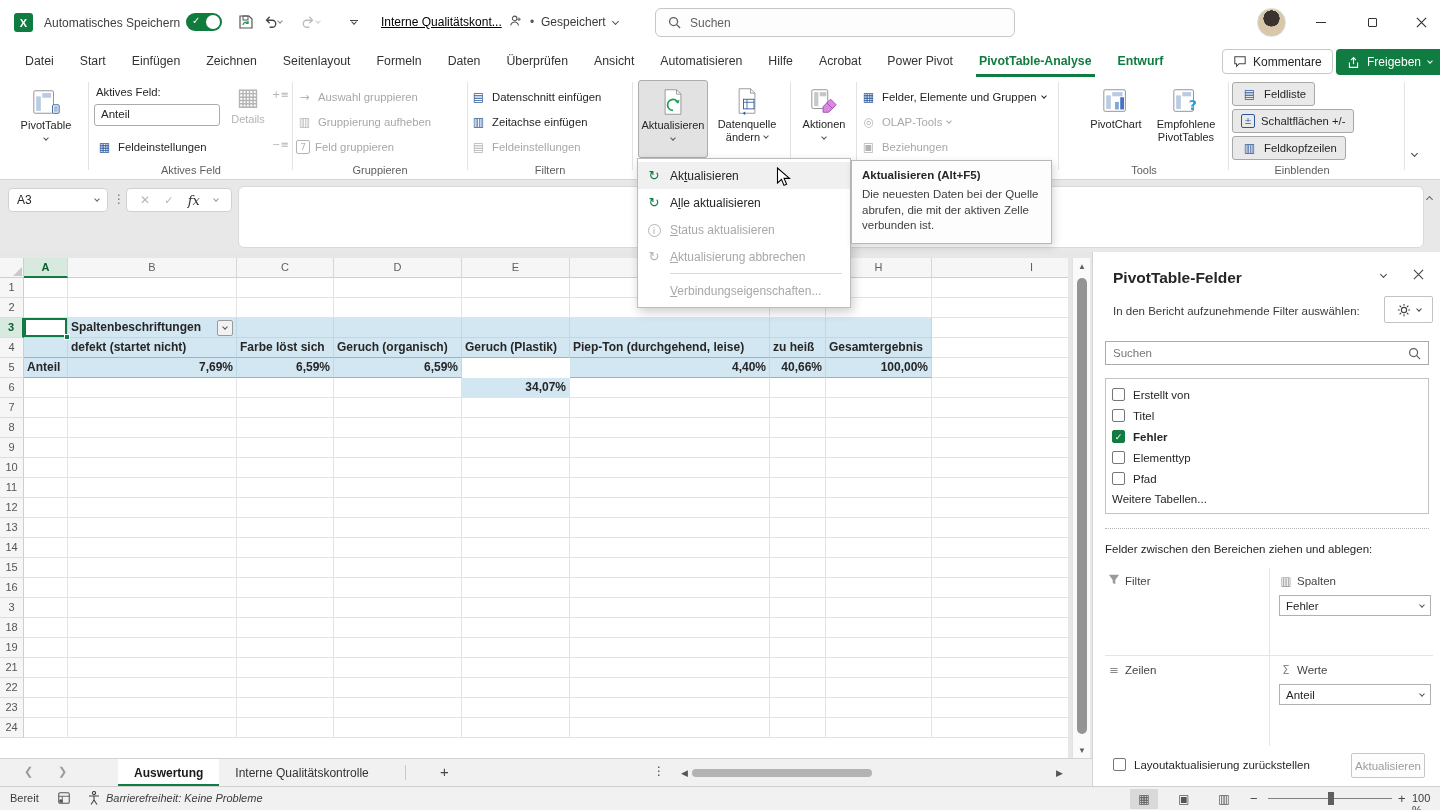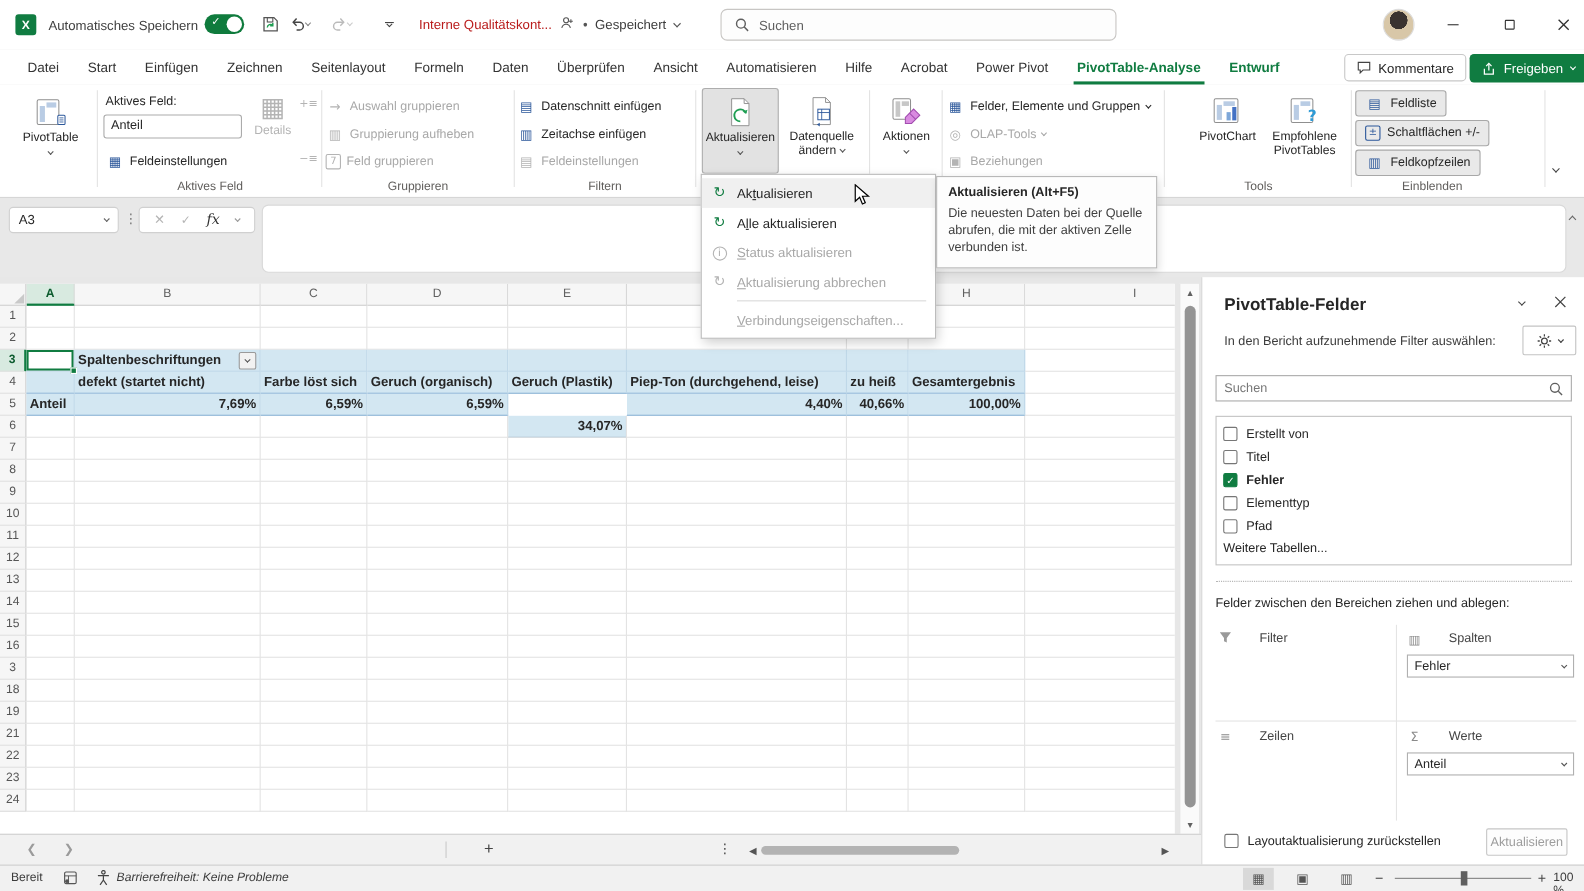--- a/index.html
+++ b/index.html
@@ -13,21 +13,21 @@
   
   #titlebar { position:absolute; left:0; top:0; width:1440px; height:45px; background:#fff; }
   #excel-logo { position:absolute; left:14px; top:13px; width:19px; height:19px; background:#107C41; border-radius:3px; color:#fff; font-weight:bold; font-size:11px; display:flex; align-items:center; justify-content:center; }
   #autosave-lab { position:absolute; left:44px; top:16px; font-size:12px; color:#404040; }
   #autosave-toggle { position:absolute; left:186px; top:13px; width:36px; height:18px; background:#0f7b3d; border-radius:9px; }
   #autosave-toggle .tick { position:absolute; left:6px; top:2px; color:#fff; font-size:10px; }
   #autosave-toggle .knob { position:absolute; right:2px; top:2px; width:14px; height:14px; background:#fff; border-radius:50%; }
   .qat-ic { position:absolute; top:12px; width:20px; height:20px; display:flex; align-items:center; justify-content:center; color:#444; }
   #undo-ic { left:262px; } #redo-ic { left:300px; color:#b9b9b9; } #qat-more { left:344px; flex-direction:column; gap:1px; }
   #qat-more .bar { width:8px; border-top:1.5px solid #444; }
-  #doc-title { position:absolute; left:381px; top:15px; font-size:12px; color:#b91c1c; }
+  #doc-title { position:absolute; left:381px; top:15px; font-size:12px; color:#000000;text-decoration:underline; }
   #title-people { position:absolute; left:508px; top:14px; }
   #title-dot { position:absolute; left:530px; top:15px; color:#555; }
   #saved-status { position:absolute; left:541px; top:15px; color:#3b3b3b; display:flex; gap:7px; align-items:center; }
   #search-box { position:absolute; left:655px; top:8px; width:360px; height:29px; background:#fdfdfd; border:1px solid #c8c6c4; border-radius:6px; display:flex; align-items:center; padding-left:12px; gap:9px; color:#5f5f5f; }
   #avatar { position:absolute; left:1257px; top:8px; width:29px; height:29px; border-radius:50%; background:radial-gradient(circle at 50% 35%,#3a3330 0 36%,#d8c7a8 37% 100%); border:1px solid #ddd; }
   .winbtn { position:absolute; top:12px; width:22px; height:20px; display:flex; align-items:center; justify-content:center; color:#333; }
   #btn-min { left:1310px; } #btn-max { left:1361px; } #btn-close { left:1410px; font-size:14px; }
   #btn-min .bar { width:10px; border-top:1.5px solid #333; }
   #btn-max .sq { width:9px; height:9px; border:1.3px solid #333; border-radius:1px; }
 
@@ -123,21 +123,21 @@
   .fitem { display:flex; align-items:center; gap:8px; height:21px; }
   .cb { width:13px; height:13px; border:1px solid #767676; border-radius:2px; background:#fff; flex:0 0 13px; font-size:9px; color:#fff; text-align:center; line-height:12px; }
   .cb.on { background:#107C41; border-color:#107C41; }
   .flab { color:#262626; } .flab.b { font-weight:700; }
   .fmore { height:21px; line-height:21px; color:#262626; }
   #pane-dots { position:absolute; left:12px; top:276px; width:324px; border-top:1px dotted #b5b5b5; }
   #pane-hint { position:absolute; left:12px; top:291px; color:#262626; }
   #areas { position:absolute; left:12px; top:316px; width:328px; height:178px; }
   #areas .vline { position:absolute; left:164px; top:0; height:178px; border-left:1px solid #e4e4e4; }
   #areas .hline { position:absolute; left:0; top:87px; width:328px; border-top:1px solid #e4e4e4; }
-  .area-lab { position:absolute; display:flex; align-items:center; gap:24px; color:#444; }
+  .area-lab { position:absolute; display:flex; align-items:center; gap:4px; color:#444; }
   .area-lab .aic { color:#8a8a8a; width:14px; text-align:center; }
   #lab-filter { left:2px; top:6px; } #lab-cols { left:174px; top:6px; }
   #lab-rows { left:2px; top:95px; } #lab-vals { left:174px; top:95px; }
   .area-item { position:absolute; width:152px; height:21px; background:#fff; border:1px solid #b0b0b0; display:flex; align-items:center; justify-content:space-between; padding:0 6px; color:#262626; }
   #item-cols { left:174px; top:27px; } #item-vals { left:174px; top:116px; }
   #defer-row { position:absolute; left:20px; top:506px; display:flex; align-items:center; gap:8px; color:#262626; }
   #update-btn { position:absolute; left:258px; top:501px; width:74px; height:25px; border:1px solid #c6c6c6; border-radius:2px; background:#fdfdfd; color:#9d9d9d; display:flex; align-items:center; justify-content:center; }
 
   
   #menu { position:absolute; left:637px; top:158px; width:214px; background:#fff; border:1px solid #bcbcbc; box-shadow:2px 4px 10px rgba(0,0,0,.2); z-index:50; padding:3px 0; }
@@ -918,20 +918,24 @@
   <div class="tb">Die neuesten Daten bei der Quelle abrufen, die mit der aktiven Zelle verbunden ist.</div>
 </div>
 
 <svg id="cursor" width="15" height="21" viewBox="0 0 15 21">
   <path d="M1.5 1v15l4-3.6 2.5 6 2.6-1.1-2.5-5.9h5.4z" fill="#fff" stroke="#000" stroke-width="1.1"></path>
 </svg>
 
 <div id="tabbar">
   <span class="tnav" id="tnav-l">❮</span>
   <span class="tnav" id="tnav-r">❯</span>
+  <div id="stabs">
+      <div class="stab on">Auswertung</div>
+      <div class="stab">Interne Qualitätskontrolle</div>
+    </div>
   <div id="tabdiv"></div>
   <span id="addsheet">+</span>
   <span id="tabdots" class="uni">⋮</span>
   <div id="hscroll">
     <span class="arr" id="hs-l">◀</span>
     <div class="thumb"></div>
     <span class="arr" id="hs-r">▶</span>
   </div>
 </div>
 

